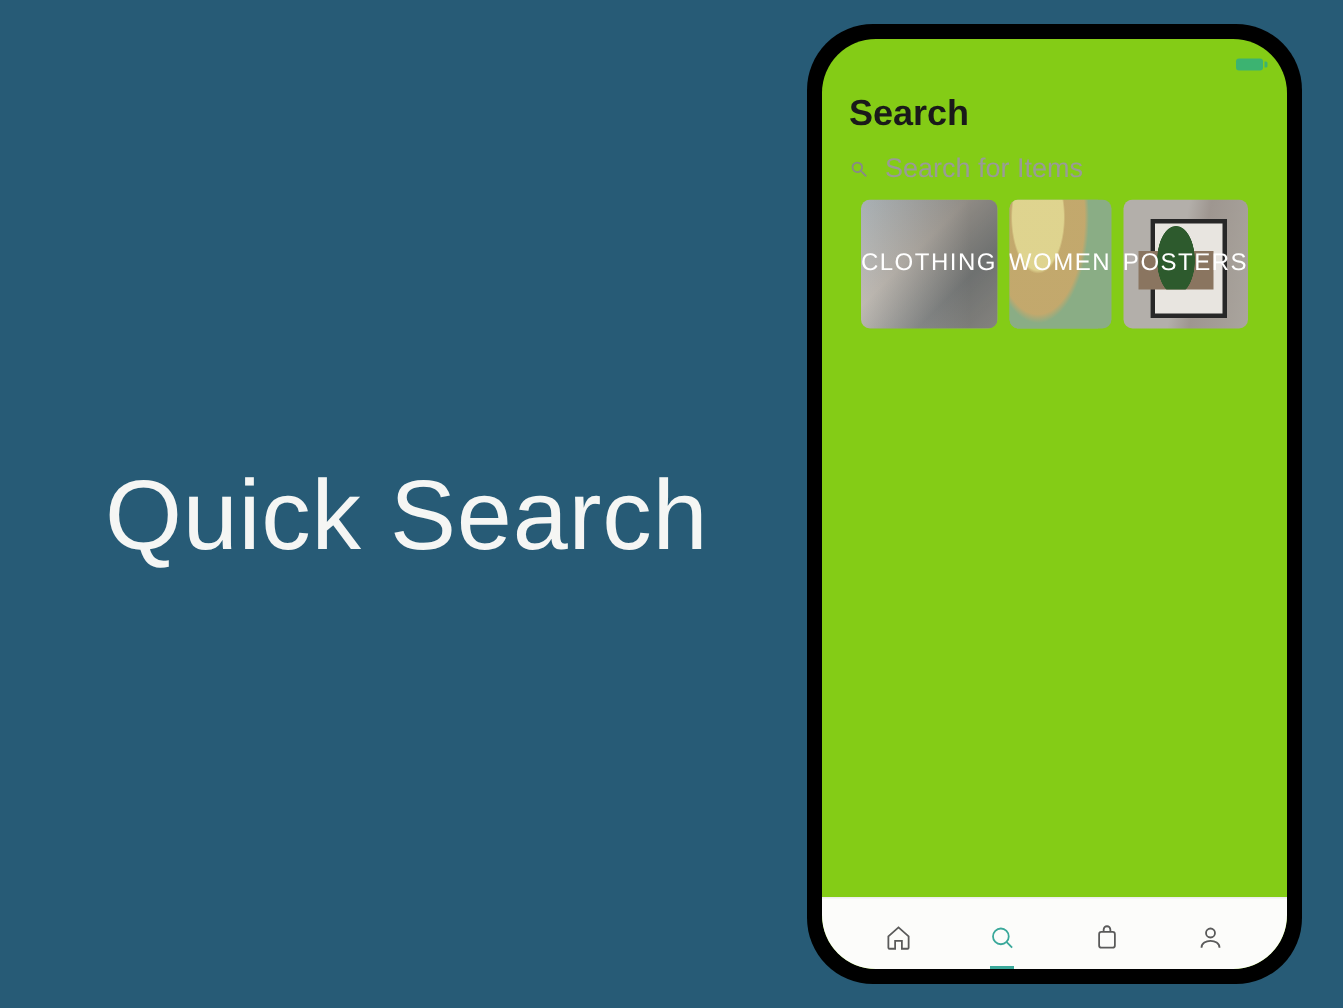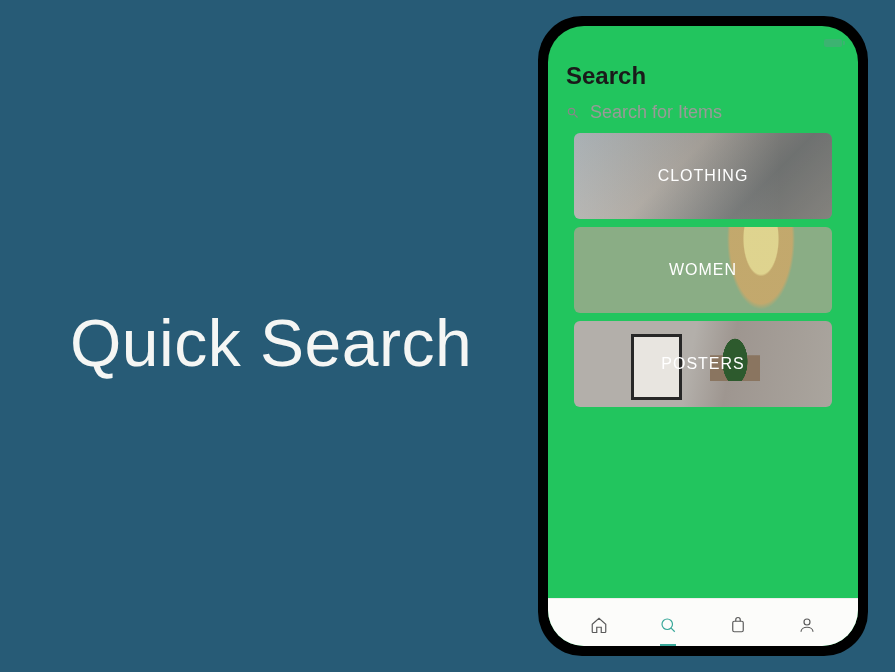--- a/index.html
+++ b/index.html
@@ -26,21 +26,21 @@
       top: 16px;
       width: 330px;
       height: 640px;
       background: #000;
       border-radius: 44px;
       padding: 10px;
     }
     .phone-screen {
       width: 100%;
       height: 100%;
-      background: #22c55e;
+      background: #84cc16;
       border-radius: 36px;
       overflow: hidden;
       position: relative;
       display: flex;
       flex-direction: column;
     }
     .status-bar {
       height: 28px;
       display: flex;
       justify-content: flex-end;
@@ -92,21 +92,21 @@
       outline: none;
     }
     .search-input::placeholder {
       color: #9a9a98;
     }
     .categories {
       flex: 1;
       overflow-y: hidden;
       padding: 0 26px;
       display: flex;
-      flex-direction: column;
+      flex-direction: row;
       gap: 8px;
     }
     .category-card {
       height: 86px;
       border-radius: 6px;
       display: flex;
       align-items: center;
       justify-content: center;
       color: #fff;
       font-size: 16px;

